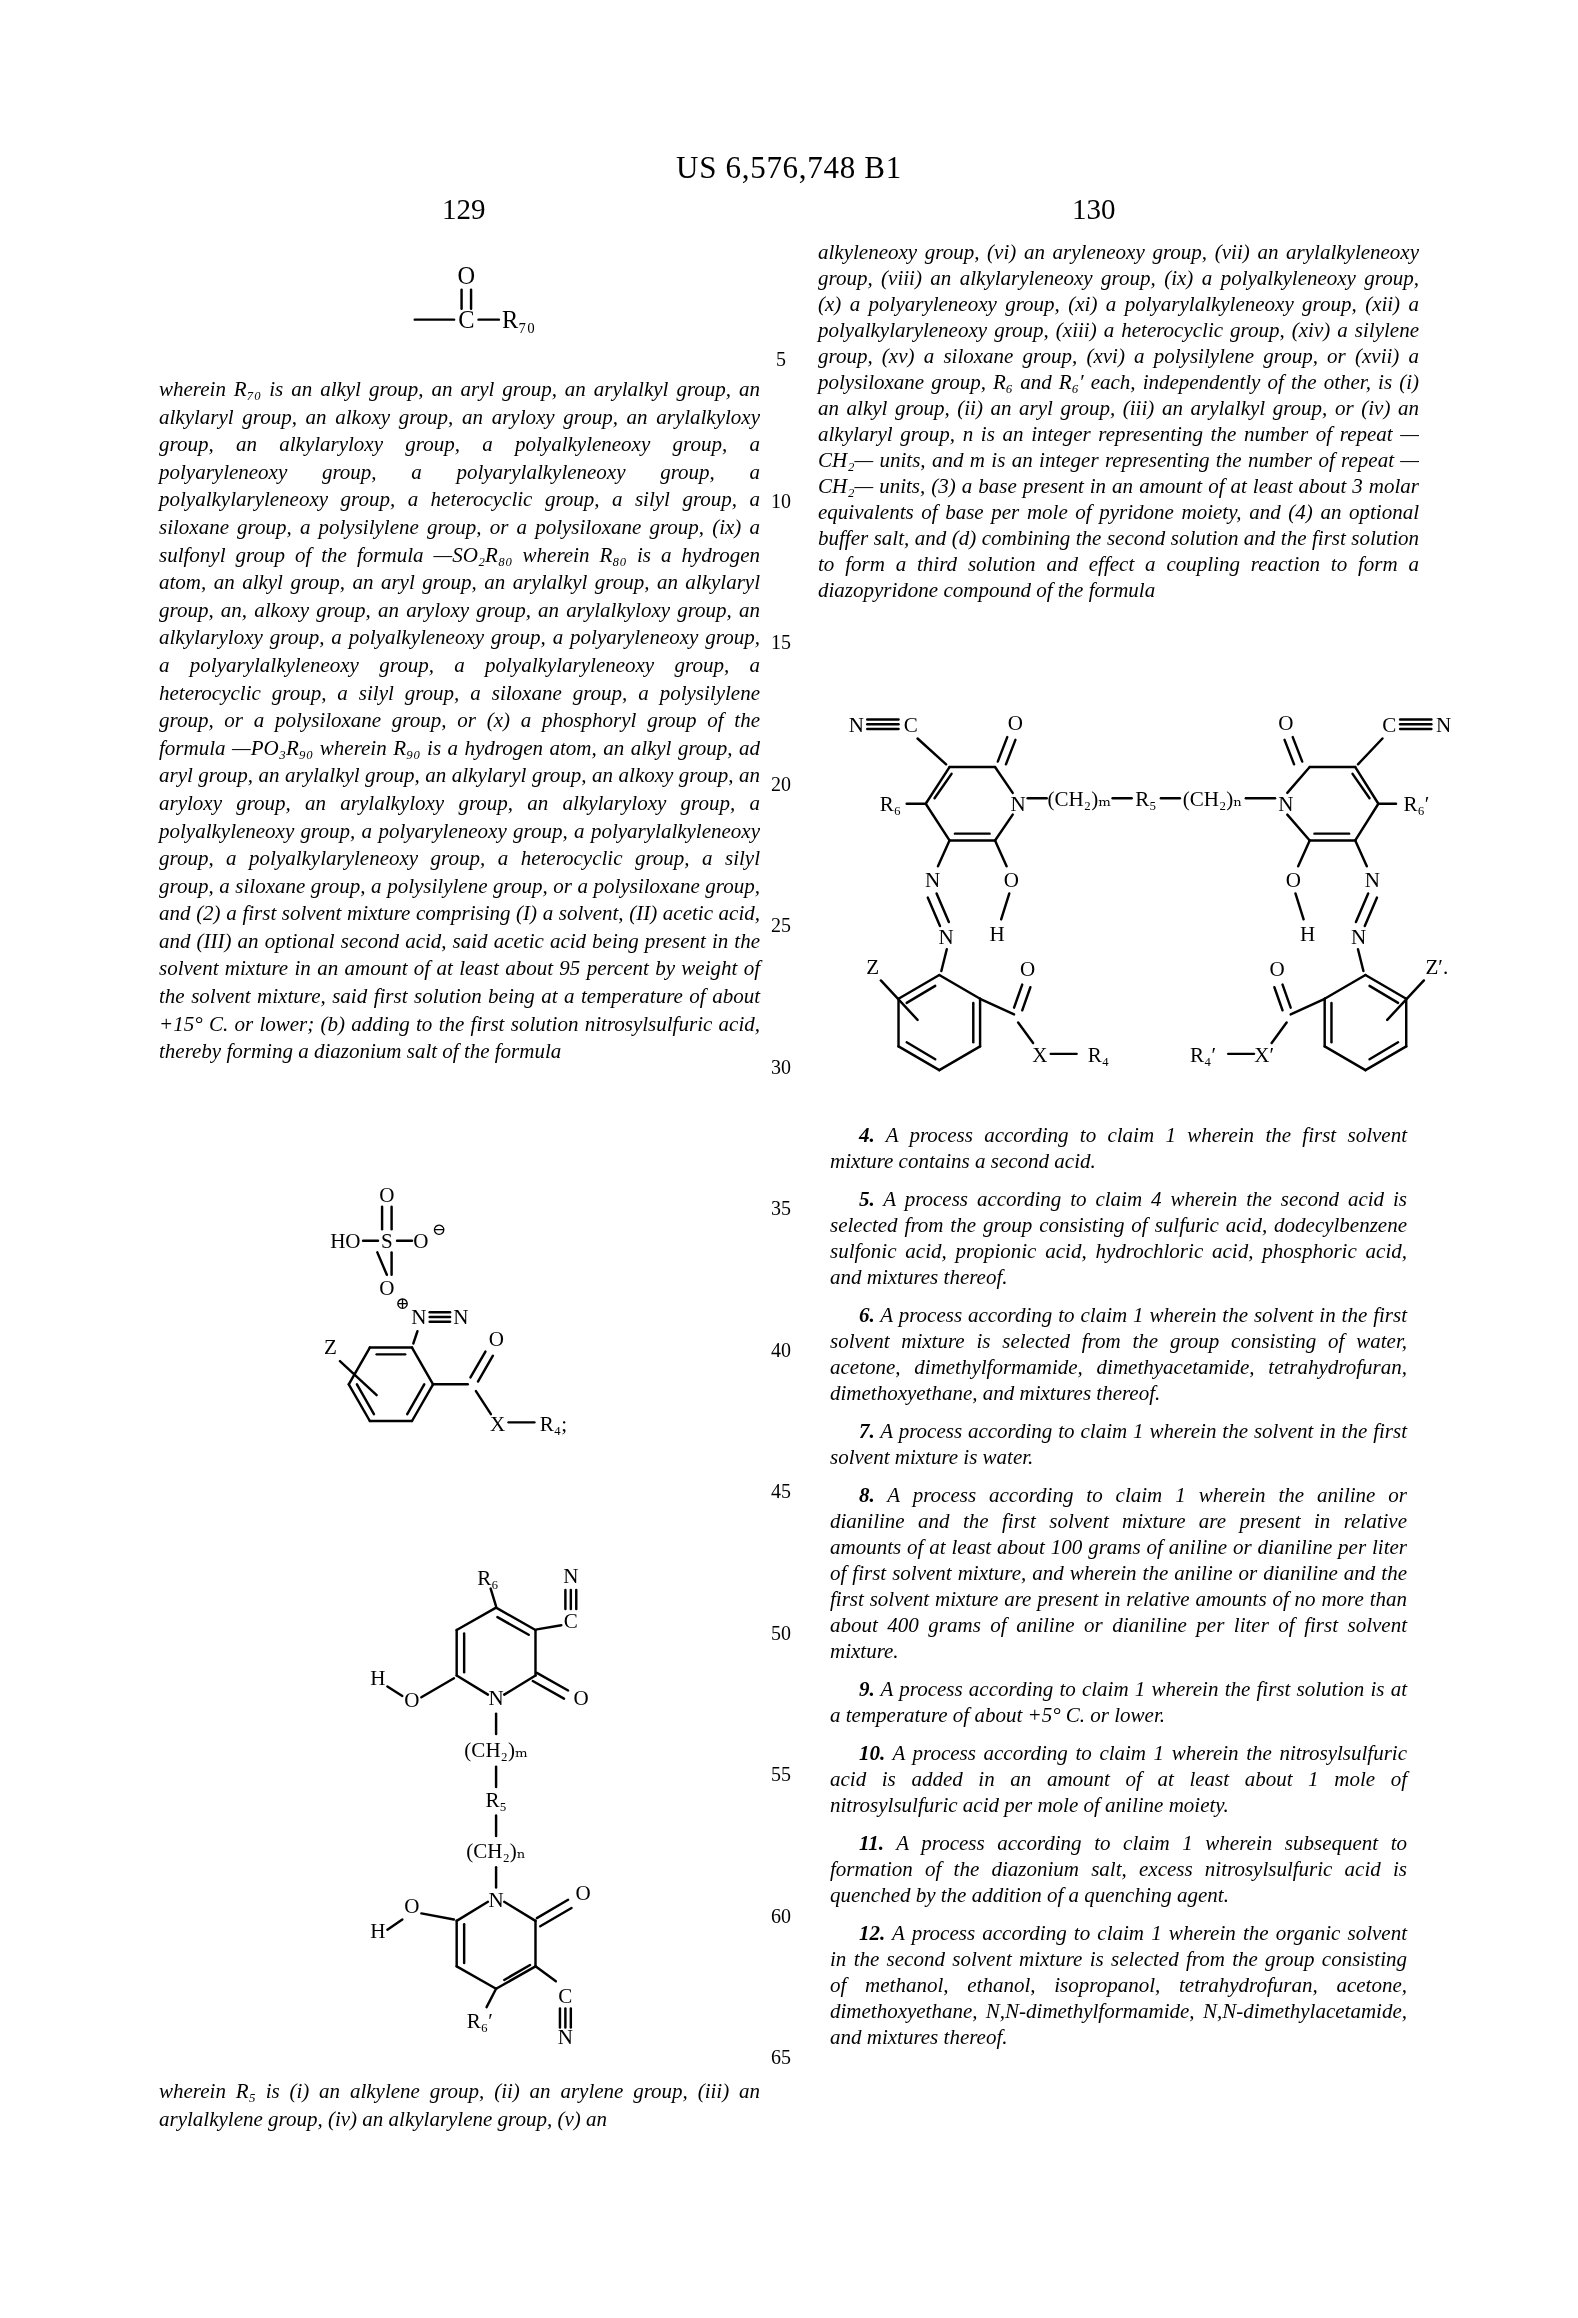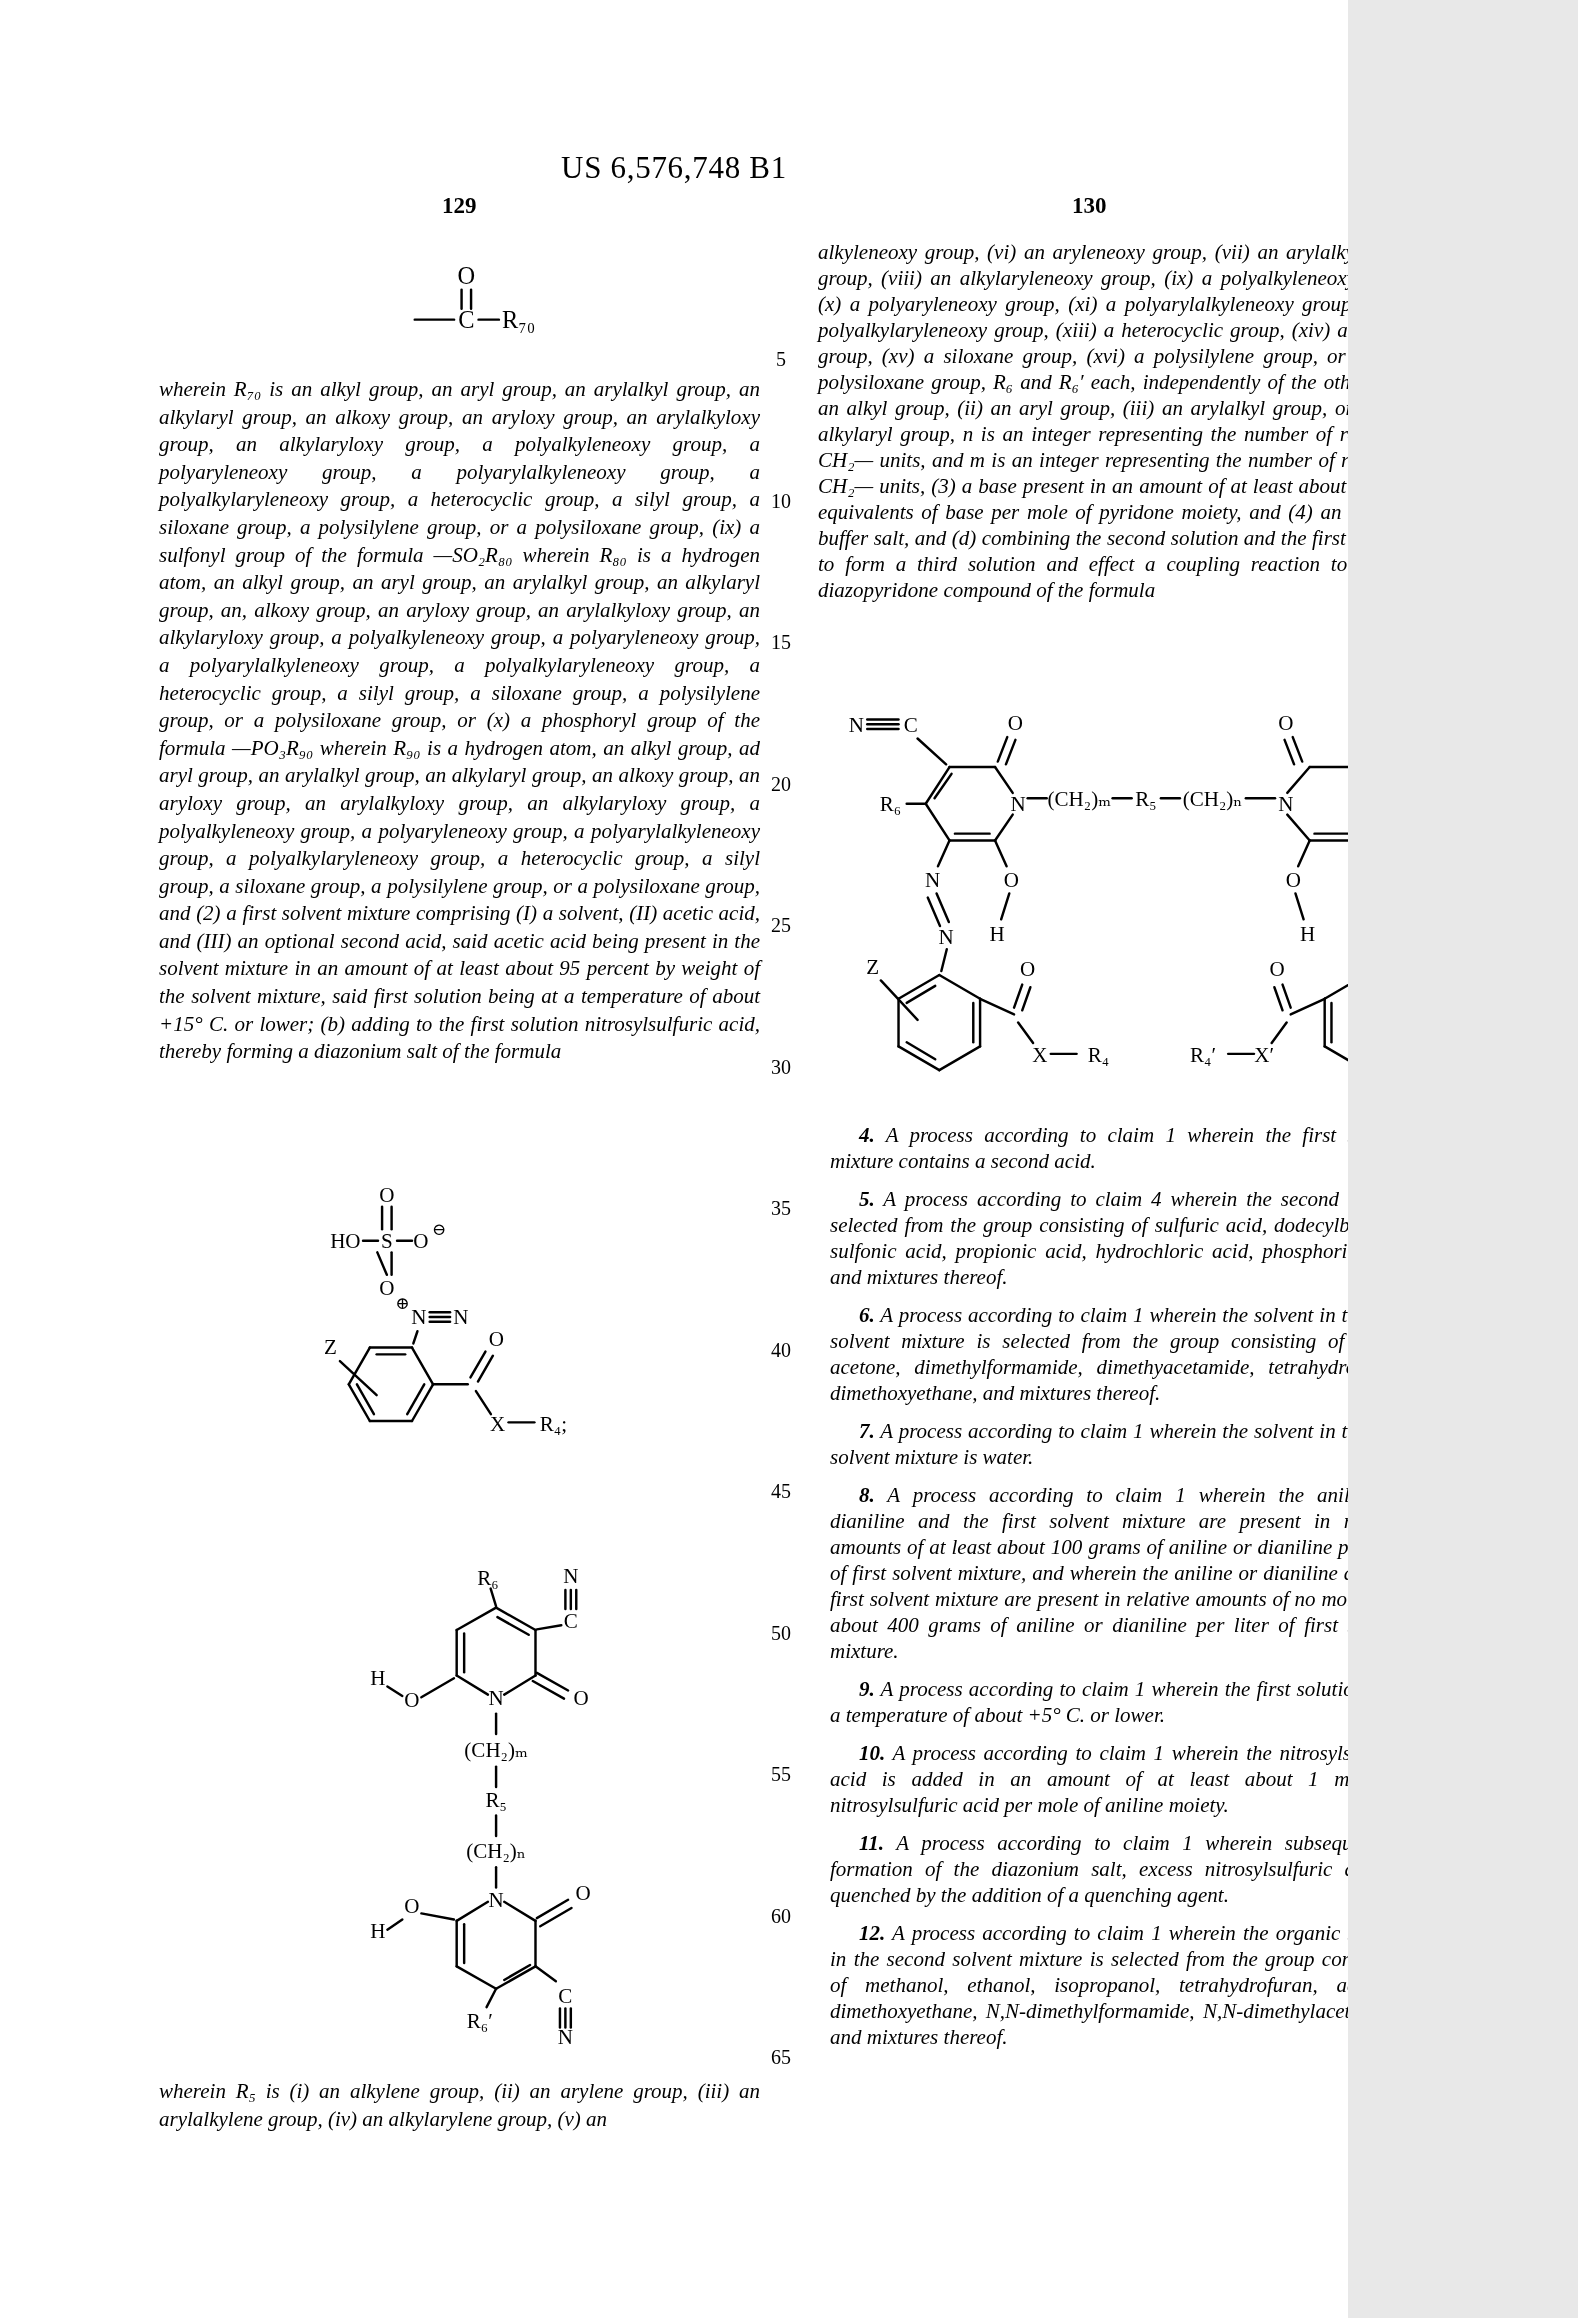--- a/index.html
+++ b/index.html
@@ -1,23 +1,23 @@
 <!DOCTYPE html>
 <html style="font-size:11px"><head>
 <meta charset="utf-8">
 <style>
   html,body{margin:0;padding:0;background:#e8e8e8;}
   .page{
-    position:relative;width:1348px;height:2319px;background:#ffffff;color:#000;
+    position:relative;width:1578px;height:2319px;background:#ffffff;color:#000;
     font-family:"Liberation Serif","DejaVu Serif","DejaVu Sans",serif;
     overflow:hidden;
   }
   .patent-header{position:absolute;top:150px;left:0;width:100%;text-align:center;
     font-size:31px;letter-spacing:0.7px;}
-  .colnum{position:absolute;top:193px;font-size:23px;font-weight:bold;}
+  .colnum{position:absolute;top:193px;font-size:29px;font-weight:normal;}
   .colnum.left{left:442px;}
   .colnum.right{left:1072px;}
   .tb{position:absolute;width:601px;text-align:justify;font-size:21px;font-style:italic;}
   .tb.lcol{left:159px;line-height:27.6px;}
   .tb.rcol{left:818px;line-height:26px;}
   .claims p{margin:12px;text-indent:29px;text-align:justify;font-size:21px;line-height:26px;}
   .claim-num{font-weight:bold;}
   .gutter{position:absolute;left:762px;top:348px;height:1721px;width:38px;
     display:flex;flex-direction:column;justify-content:space-between;
     text-align:center;font-size:20px;line-height:23px;}

